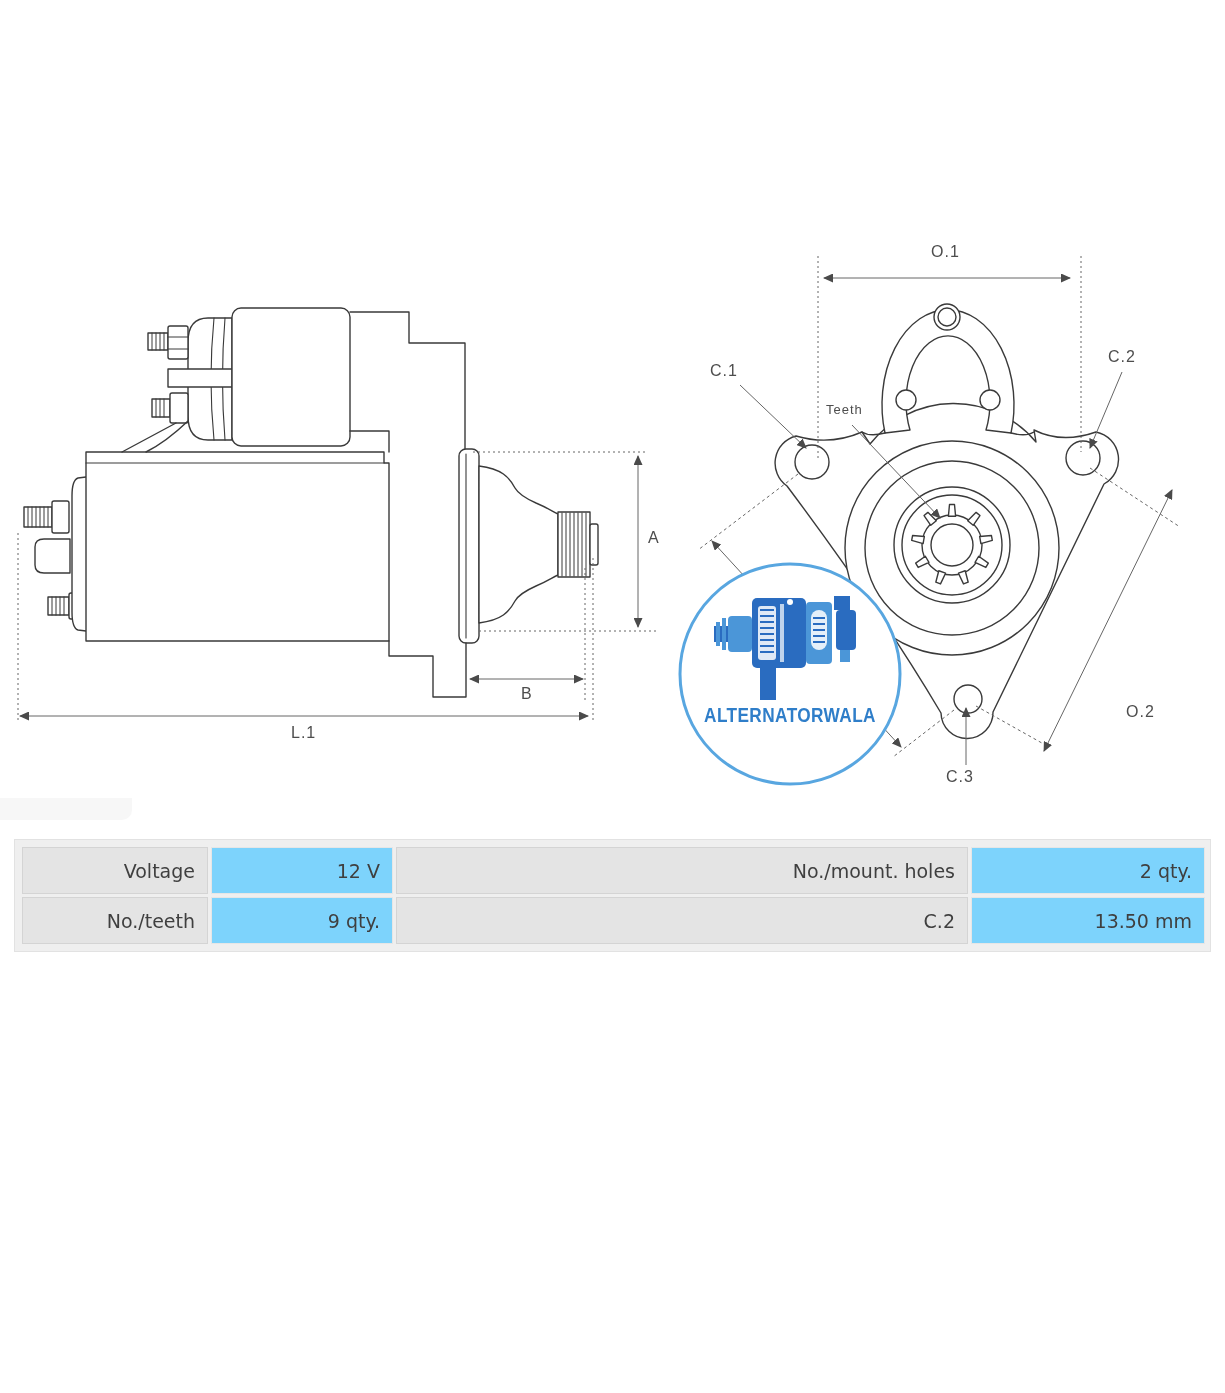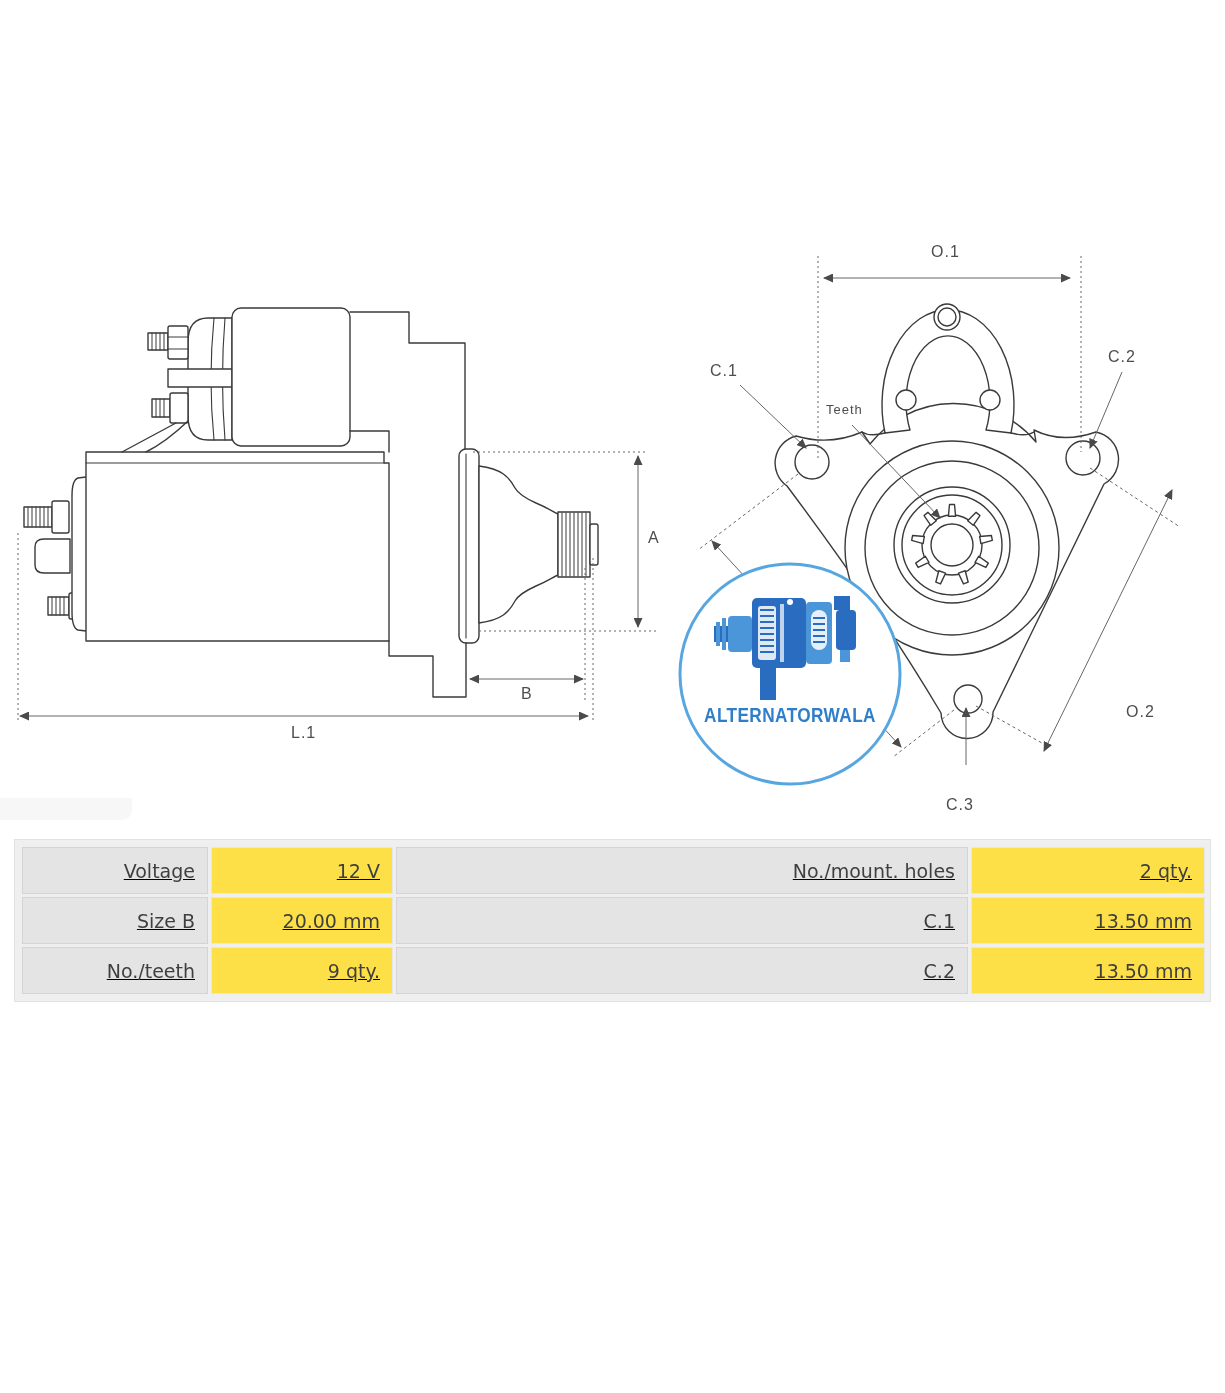--- a/index.html
+++ b/index.html
@@ -4,26 +4,26 @@
 <style>
   html,body{margin:0;padding:0;background:#ffffff;}
   body{font-family:"Liberation Sans",sans-serif;}
   .canvas{position:relative;width:1225px;height:1393px;background:#fff;overflow:hidden;}
   .artifact{position:absolute;left:0;top:798px;width:132px;height:22px;background:#f7f7f7;border-radius:0 0 10px 0;}
   .drawing-svg{position:absolute;left:0;top:0;}
   .dim-label{position:absolute;font-size:16px;color:#4d4d4d;letter-spacing:1px;white-space:nowrap;}
   .logo-text{position:absolute;left:678px;top:703px;width:224px;text-align:center;
     font-size:21px;font-weight:bold;color:#2f7ec9;letter-spacing:.5px;transform:scaleX(.82);white-space:nowrap;}
   
-  .spec-wrap{position:absolute;left:14px;top:839px;width:1197px;background:#efefef;padding:4px;box-sizing:border-box;border:1px solid #e2e2e2;text-decoration:underline;}
+  .spec-wrap{position:absolute;left:14px;top:839px;width:1197px;background:#efefef;padding:4px;box-sizing:border-box;border:1px solid #e2e2e2;}
   table.spec{border-collapse:separate;border-spacing:3px;width:100%;table-layout:fixed;}
   table.spec td{height:45px;vertical-align:middle;text-align:right;padding:0 12px 0 4px;
     font-family:"DejaVu Sans","Liberation Sans",sans-serif;font-size:19px;color:#3f3f3f;overflow:hidden;}
   td.lbl{background:#e4e4e4;border:1px solid #d4d4d4;}
-  td.val{background:#fde047;border:1px solid #e6e6e6;}
+  td.val{background:#7dd3fc;border:1px solid #e6e6e6;}
   col.c1{width:186px}col.c2{width:182px}col.c3{width:572px}col.c4{width:234px}
 </style>
 </head>
 <body>
 
 <div class="canvas">
 
   <div class="artifact"></div>
 
   <svg class="drawing-svg" width="1225" height="830" viewBox="0 0 1225 830">
@@ -171,45 +171,39 @@
   </svg>
 
   <span class="dim-label" style="left:648px;top:529px;">A</span>
   <span class="dim-label" style="left:521px;top:685px;">B</span>
   <span class="dim-label" style="left:291px;top:724px;">L.1</span>
   <span class="dim-label" style="left:931px;top:243px;">O.1</span>
   <span class="dim-label" style="left:710px;top:362px;">C.1</span>
   <span class="dim-label" style="left:1108px;top:348px;">C.2</span>
   <span class="dim-label" style="left:826px;top:402px;font-size:13px;">Teeth</span>
   <span class="dim-label" style="left:1126px;top:703px;">O.2</span>
-  <span class="dim-label" style="left:946px;top:796px;">C.3</span>
+  <span class="dim-label" style="left:946px;top:768px;">C.3</span>
   <span class="logo-text">ALTERNATORWALA</span>
 
   <div class="spec-wrap">
     <table class="spec">
       <colgroup>
           <col class="c1">
           <col class="c2">
           <col class="c3">
           <col class="c4">
         </colgroup>
       <tbody>
         <tr>
           <td class="lbl">Voltage</td>
           <td class="val">12 V</td>
           <td class="lbl">No./mount. holes</td>
           <td class="val">2 qty.</td>
         </tr>
         <tr>
-          <td class="lbl">Size B</td>
-          <td class="val">20.00 mm</td>
-          <td class="lbl">C.1</td>
-          <td class="val">13.50 mm</td>
-        </tr>
-        <tr>
           <td class="lbl">No./teeth</td>
           <td class="val">9 qty.</td>
           <td class="lbl">C.2</td>
           <td class="val">13.50 mm</td>
         </tr>
       </tbody>
     </table>
   </div>
 
 </div>

